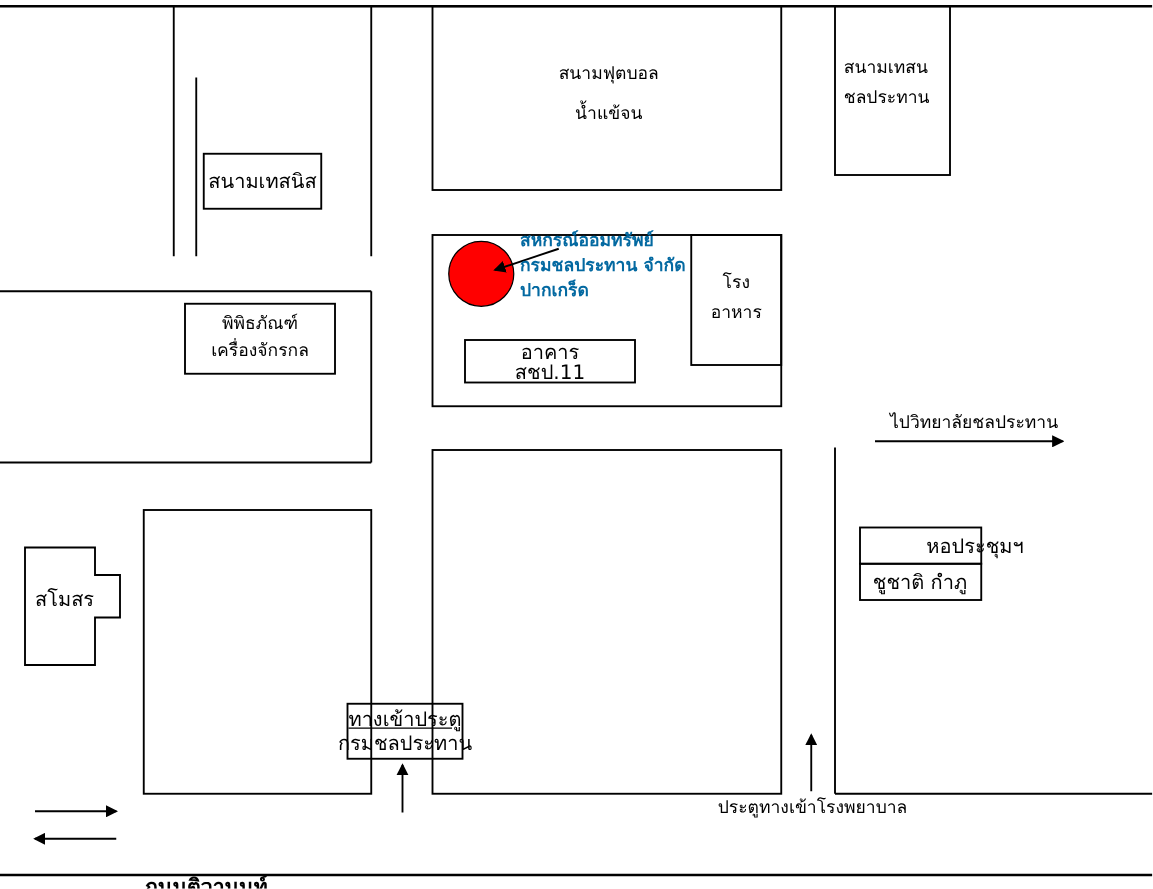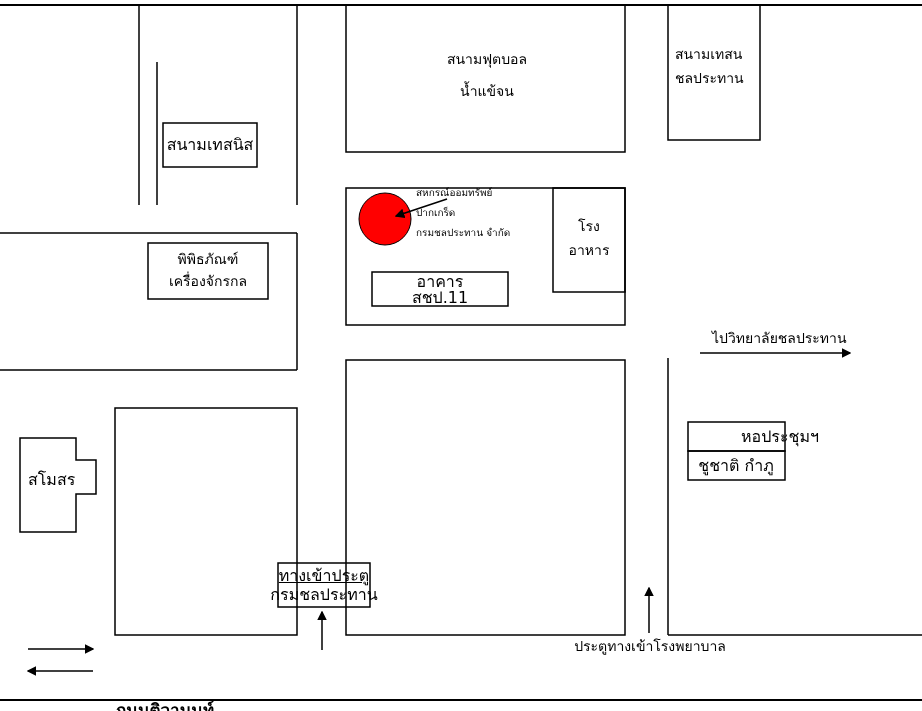--- a/index.html
+++ b/index.html
@@ -5,22 +5,22 @@
   html,body{margin:0;padding:0;background:#ffffff;}
   .map-root{
     position:relative;width:922px;height:711px;background:#ffffff;
     font-family:"DejaVu Sans","Liberation Sans",sans-serif;color:#000;
     overflow:hidden;
   }
   .map-canvas{position:absolute;left:0;top:0;}
   .lbl{position:absolute;font-size:14px;line-height:18px;white-space:nowrap;color:#000;}
   .sm{font-size:16px;line-height:17px;}
   .c{transform:translateX(-50%);}
-  .coop-text{position:absolute;left:416px;top:183px;font-size:10px;line-height:20px;
-             font-weight:normal;color:#000000;white-space:nowrap;}
+  .coop-text{position:absolute;left:416px;top:183px;font-size:14px;line-height:20px;
+             font-weight:bold;color:#0369a1;white-space:nowrap;}
   .road-name{position:absolute;font-size:17px;line-height:22px;font-weight:bold;white-space:nowrap;margin-top:46px;}
 </style>
 </head>
 <body>
 
 <div class="map-root">
 
   <svg class="map-canvas" width="922" height="711" viewBox="0 0 922 711" xmlns="http://www.w3.org/2000/svg">
     <defs>
       <marker id="ah" viewBox="0 0 10 10" refX="8.5" refY="5" markerWidth="6.5" markerHeight="6.5" orient="auto">
@@ -81,22 +81,22 @@
   <div class="lbl" style="left:675px;top:45px;">สนามเทสน</div>
   <div class="lbl" style="left:675px;top:69px;">ชลประทาน</div>
 
   <div class="lbl sm c" style="left:210px;top:136px;">สนามเทสนิส</div>
 
   <div class="lbl c" style="left:208px;top:250px;">พิพิธภัณฑ์</div>
   <div class="lbl c" style="left:208px;top:272px;">เครื่องจักรกล</div>
 
   <div class="coop-text">
     <div>สหกรณ์ออมทรัพย์</div>
+    <div>กรมชลประทาน จำกัด</div>
     <div>ปากเกร็ด</div>
-    <div>กรมชลประทาน จำกัด</div>
   </div>
 
   <div class="lbl sm c" style="left:440px;top:273px;">อาคาร</div>
   <div class="lbl sm c" style="left:440px;top:289px;">สชป.11</div>
 
   <div class="lbl c" style="left:589px;top:217px;">โรง</div>
   <div class="lbl c" style="left:589px;top:241px;">อาหาร</div>
 
   <div class="lbl sm c" style="left:736px;top:428px;margin-left:44px;">หอประชุมฯ</div>
   <div class="lbl sm c" style="left:736px;top:457px;">ชูชาติ กำภู</div>

